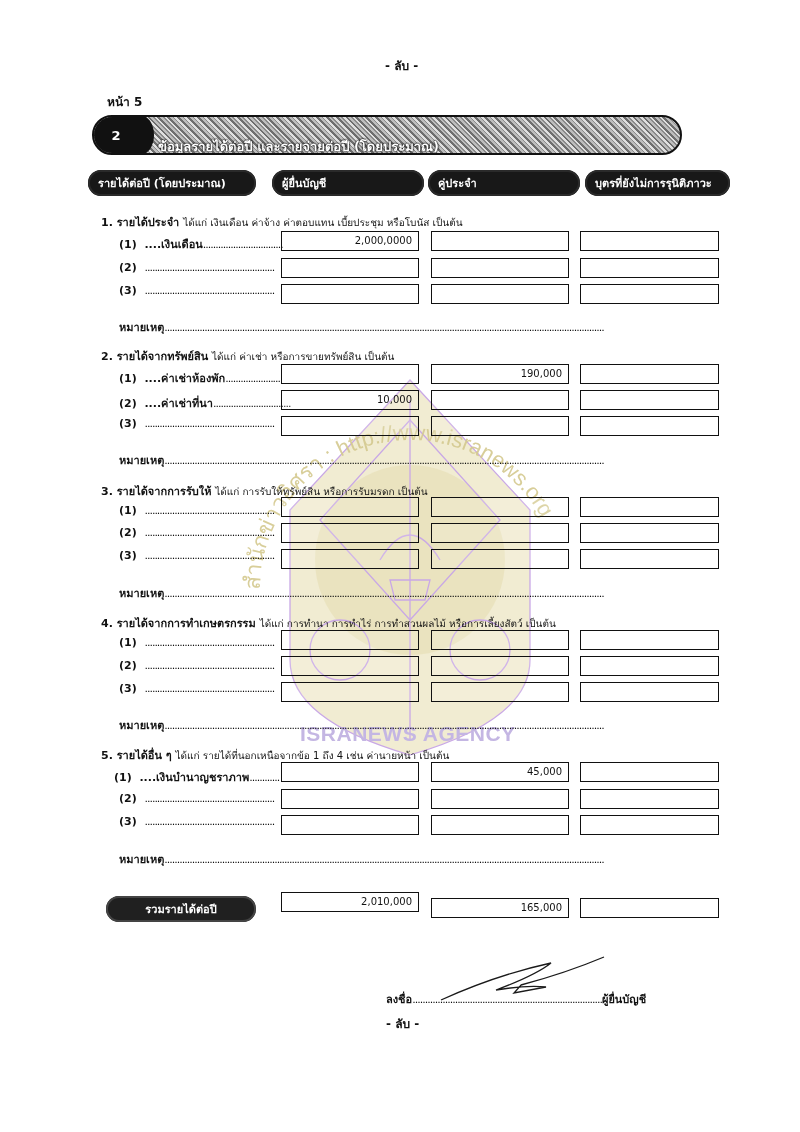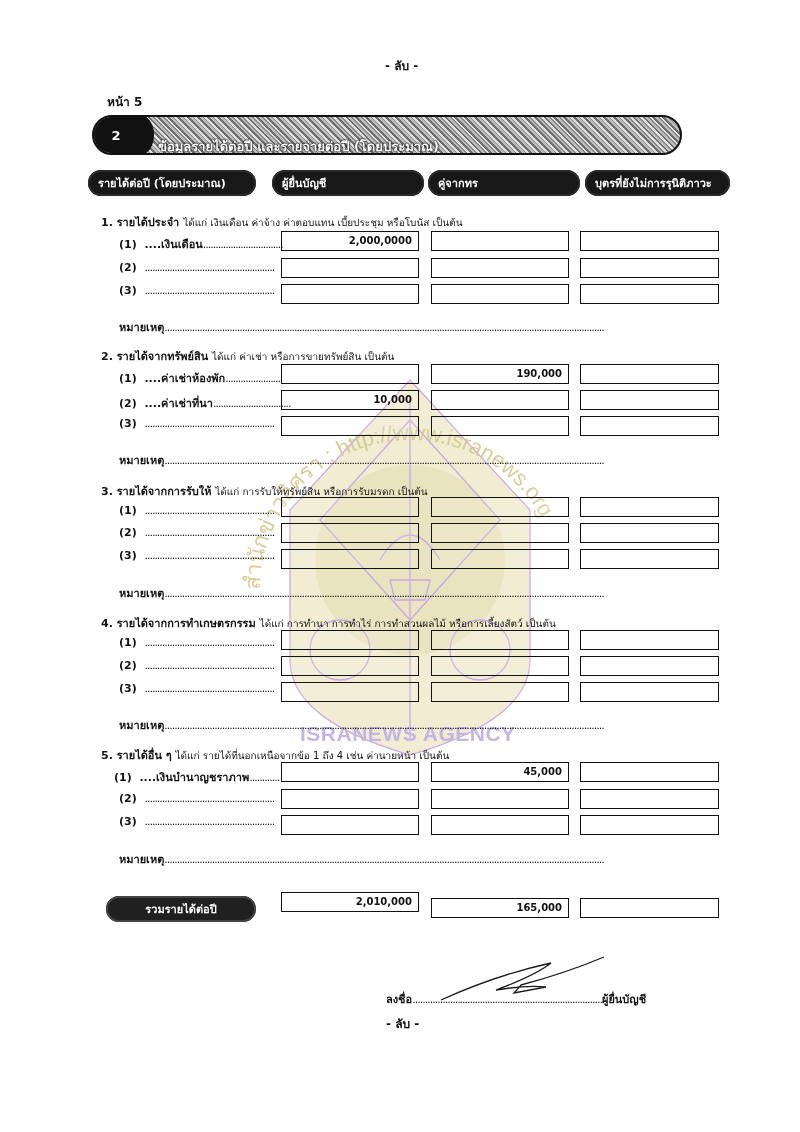--- a/index.html
+++ b/index.html
@@ -33,21 +33,21 @@
   .pill-2{left:272px;width:152px;}
   .pill-3{left:428px;width:152px;}
   .pill-4{left:585px;width:145px;}
 
   
   .sec-title{font-size:11px;font-weight:bold;white-space:nowrap;z-index:2;text-align:center;}
   .sec-title .desc{font-weight:normal;font-size:10px;}
   .row-label{font-size:11px;font-weight:bold;white-space:nowrap;z-index:2;}
   .row-label .dots{font-weight:normal;letter-spacing:-1px;}
   .box{height:20px;border:1.5px solid #111;box-sizing:border-box;background:rgba(255,255,255,0.15);
-       font-size:10px;font-weight:bold;text-align:right;padding-right:6px;line-height:17px;z-index:2;}
+       font-size:10px;font-weight:normal;text-align:right;padding-right:6px;line-height:17px;z-index:2;}
   .c1{left:281px;width:138px;}
   .c2{left:431px;width:138px;}
   .c3{left:580px;width:139px;}
   .note{font-size:11px;font-weight:bold;z-index:2;white-space:nowrap;}
   .note .dots{font-weight:normal;letter-spacing:-1px;}
 
   .total-pill{left:106px;top:896px;width:150px;height:26px;border-radius:14px;background:#202020;
               color:#fff;font-size:11px;font-weight:bold;display:flex;align-items:center;justify-content:center;
               box-shadow:inset 0 0 0 2px #444;}
   .sign{left:386px;top:990px;font-size:11px;font-weight:bold;white-space:nowrap;}
@@ -84,21 +84,21 @@
 
 <div class="abs banner">
   <div class="banner-num">
       <span style="position:relative;z-index:2">2</span>
     </div>
   <div class="banner-title">ข้อมูลรายได้ต่อปี และรายจ่ายต่อปี (โดยประมาณ)</div>
 </div>
 
 <div class="abs pill pill-1">รายได้ต่อปี (โดยประมาณ)</div>
 <div class="abs pill pill-2">ผู้ยื่นบัญชี</div>
-<div class="abs pill pill-3">คู่จากทร</div>
+<div class="abs pill pill-3">คู่ประจำ</div>
 <div class="abs pill pill-4">บุตรที่ยังไม่การรุนิติภาวะ</div>
 
 <div class="abs sec-title" style="left:101px;top:213px">
   <span>1. รายได้ประจำ</span> <span class="desc">ได้แก่ เงินเดือน ค่าจ้าง ค่าตอบแทน เบี้ยประชุม หรือโบนัส เป็นต้น</span>
 </div>
 <div class="abs row-label" style="left:119px;top:235px"><span>(1)</span>&nbsp;&nbsp;<span>....เงินเดือน</span><span class="dots">................................</span></div>
 <div class="abs box c1" style="top:231px">2,000,0000</div>
 <div class="abs box c2" style="top:231px"></div>
 <div class="abs box c3" style="top:231px"></div>
 <div class="abs row-label" style="left:119px;top:261px"><span>(2)</span>&nbsp;&nbsp;<span class="dots">....................................................</span></div>

